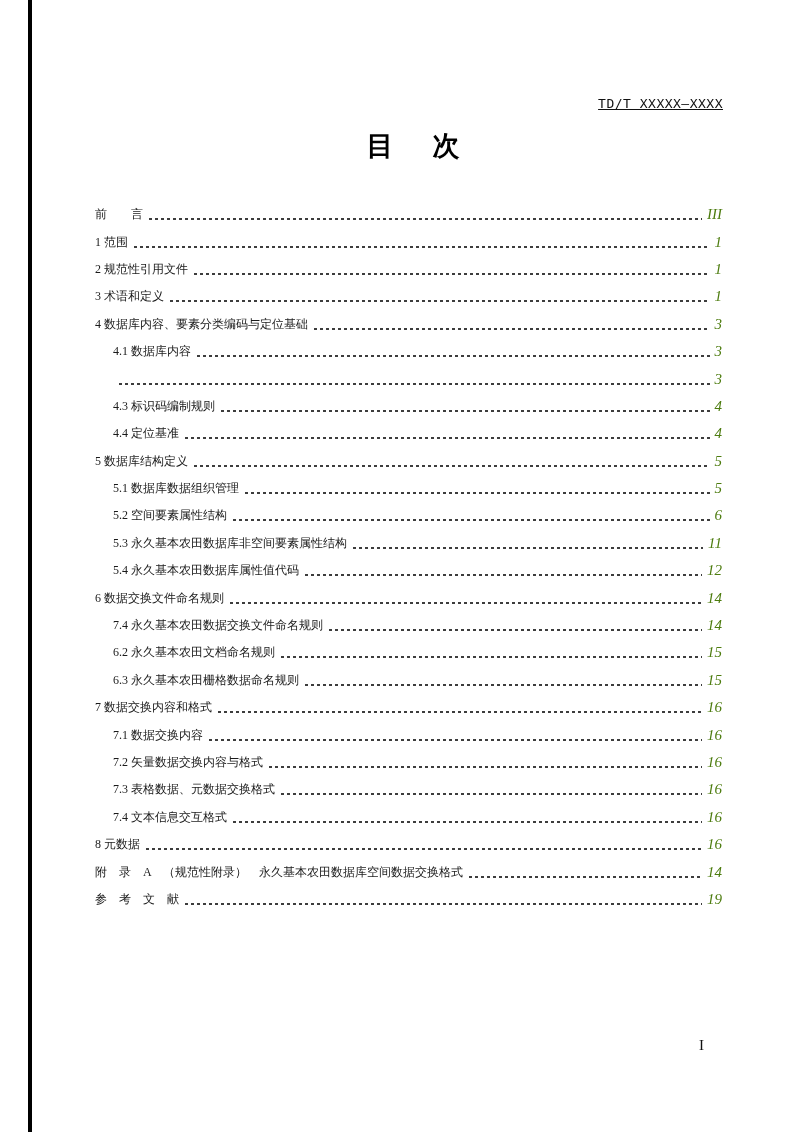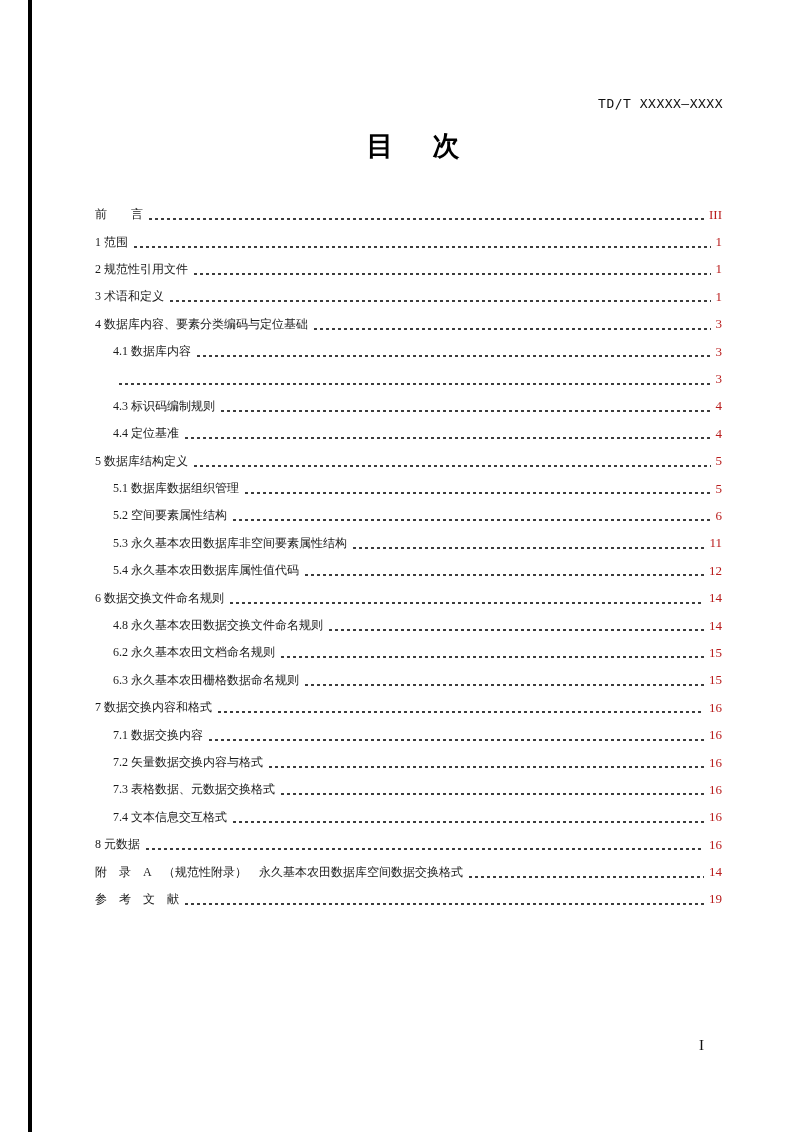--- a/index.html
+++ b/index.html
@@ -6,42 +6,42 @@
   body{
     width:800px;height:1132px;background:#ffffff;position:relative;overflow:hidden;
     font-family:"Liberation Serif","DejaVu Serif",serif;color:#1a1a1a;
   }
   .binding-line{
     position:absolute;left:28px;top:0;width:4px;height:1132px;background:#000;
   }
   .doc-code{
     position:absolute;top:96px;right:77px;
     font-family:"DejaVu Sans Mono","Liberation Mono",monospace;
-    font-size:13px;color:#111;letter-spacing:0.5px;white-space:pre;
+    font-size:13px;color:#111;letter-spacing:0.5px;white-space:pre;text-decoration:underline;
   }
   .title{
     position:absolute;top:128px;left:13px;width:100%;margin:0;text-align:center;
     font-size:27px;font-weight:bold;color:#000;letter-spacing:6px;text-indent:6px;
   }
   .toc{
     position:absolute;left:95px;right:78px;top:201px;
   }
   .toc-row{
     display:flex;align-items:center;height:27.4px;
   }
   .toc-row.indent{padding-left:18px}
   .toc-label{
     flex:0 0 auto;font-size:12px;white-space:pre;color:#1a1a1a;
   }
   .leader{
     flex:1 1 auto;height:2px;margin:9px 5px 0 6px;
     background:repeating-linear-gradient(90deg,#3d3d3d 0 3px,transparent 3px 6px);
   }
   .toc-page{
-    flex:0 0 auto;font-size:13px;color:#b91c1c;white-space:pre;
+    flex:0 0 auto;font-size:15px;color:#4d7c0f;white-space:pre;font-style:italic;
   }
   .folio{
     position:absolute;left:699px;top:1037px;font-size:15px;color:#111;
     font-family:"Liberation Serif",serif;
   }
 </style>
 </head>
 <body>
 
 <div class="page">
@@ -136,21 +136,21 @@
     <span class="toc-page">12</span>
   </div>
 
   <div class="toc-row">
     <span class="toc-label">6 数据交换文件命名规则</span>
     <span class="leader"></span>
     <span class="toc-page">14</span>
   </div>
 
   <div class="toc-row indent">
-    <span class="toc-label">4.8 永久基本农田数据交换文件命名规则</span>
+    <span class="toc-label">7.4 永久基本农田数据交换文件命名规则</span>
     <span class="leader"></span>
     <span class="toc-page">14</span>
   </div>
 
   <div class="toc-row indent">
     <span class="toc-label">6.2 永久基本农田文档命名规则</span>
     <span class="leader"></span>
     <span class="toc-page">15</span>
   </div>
 

